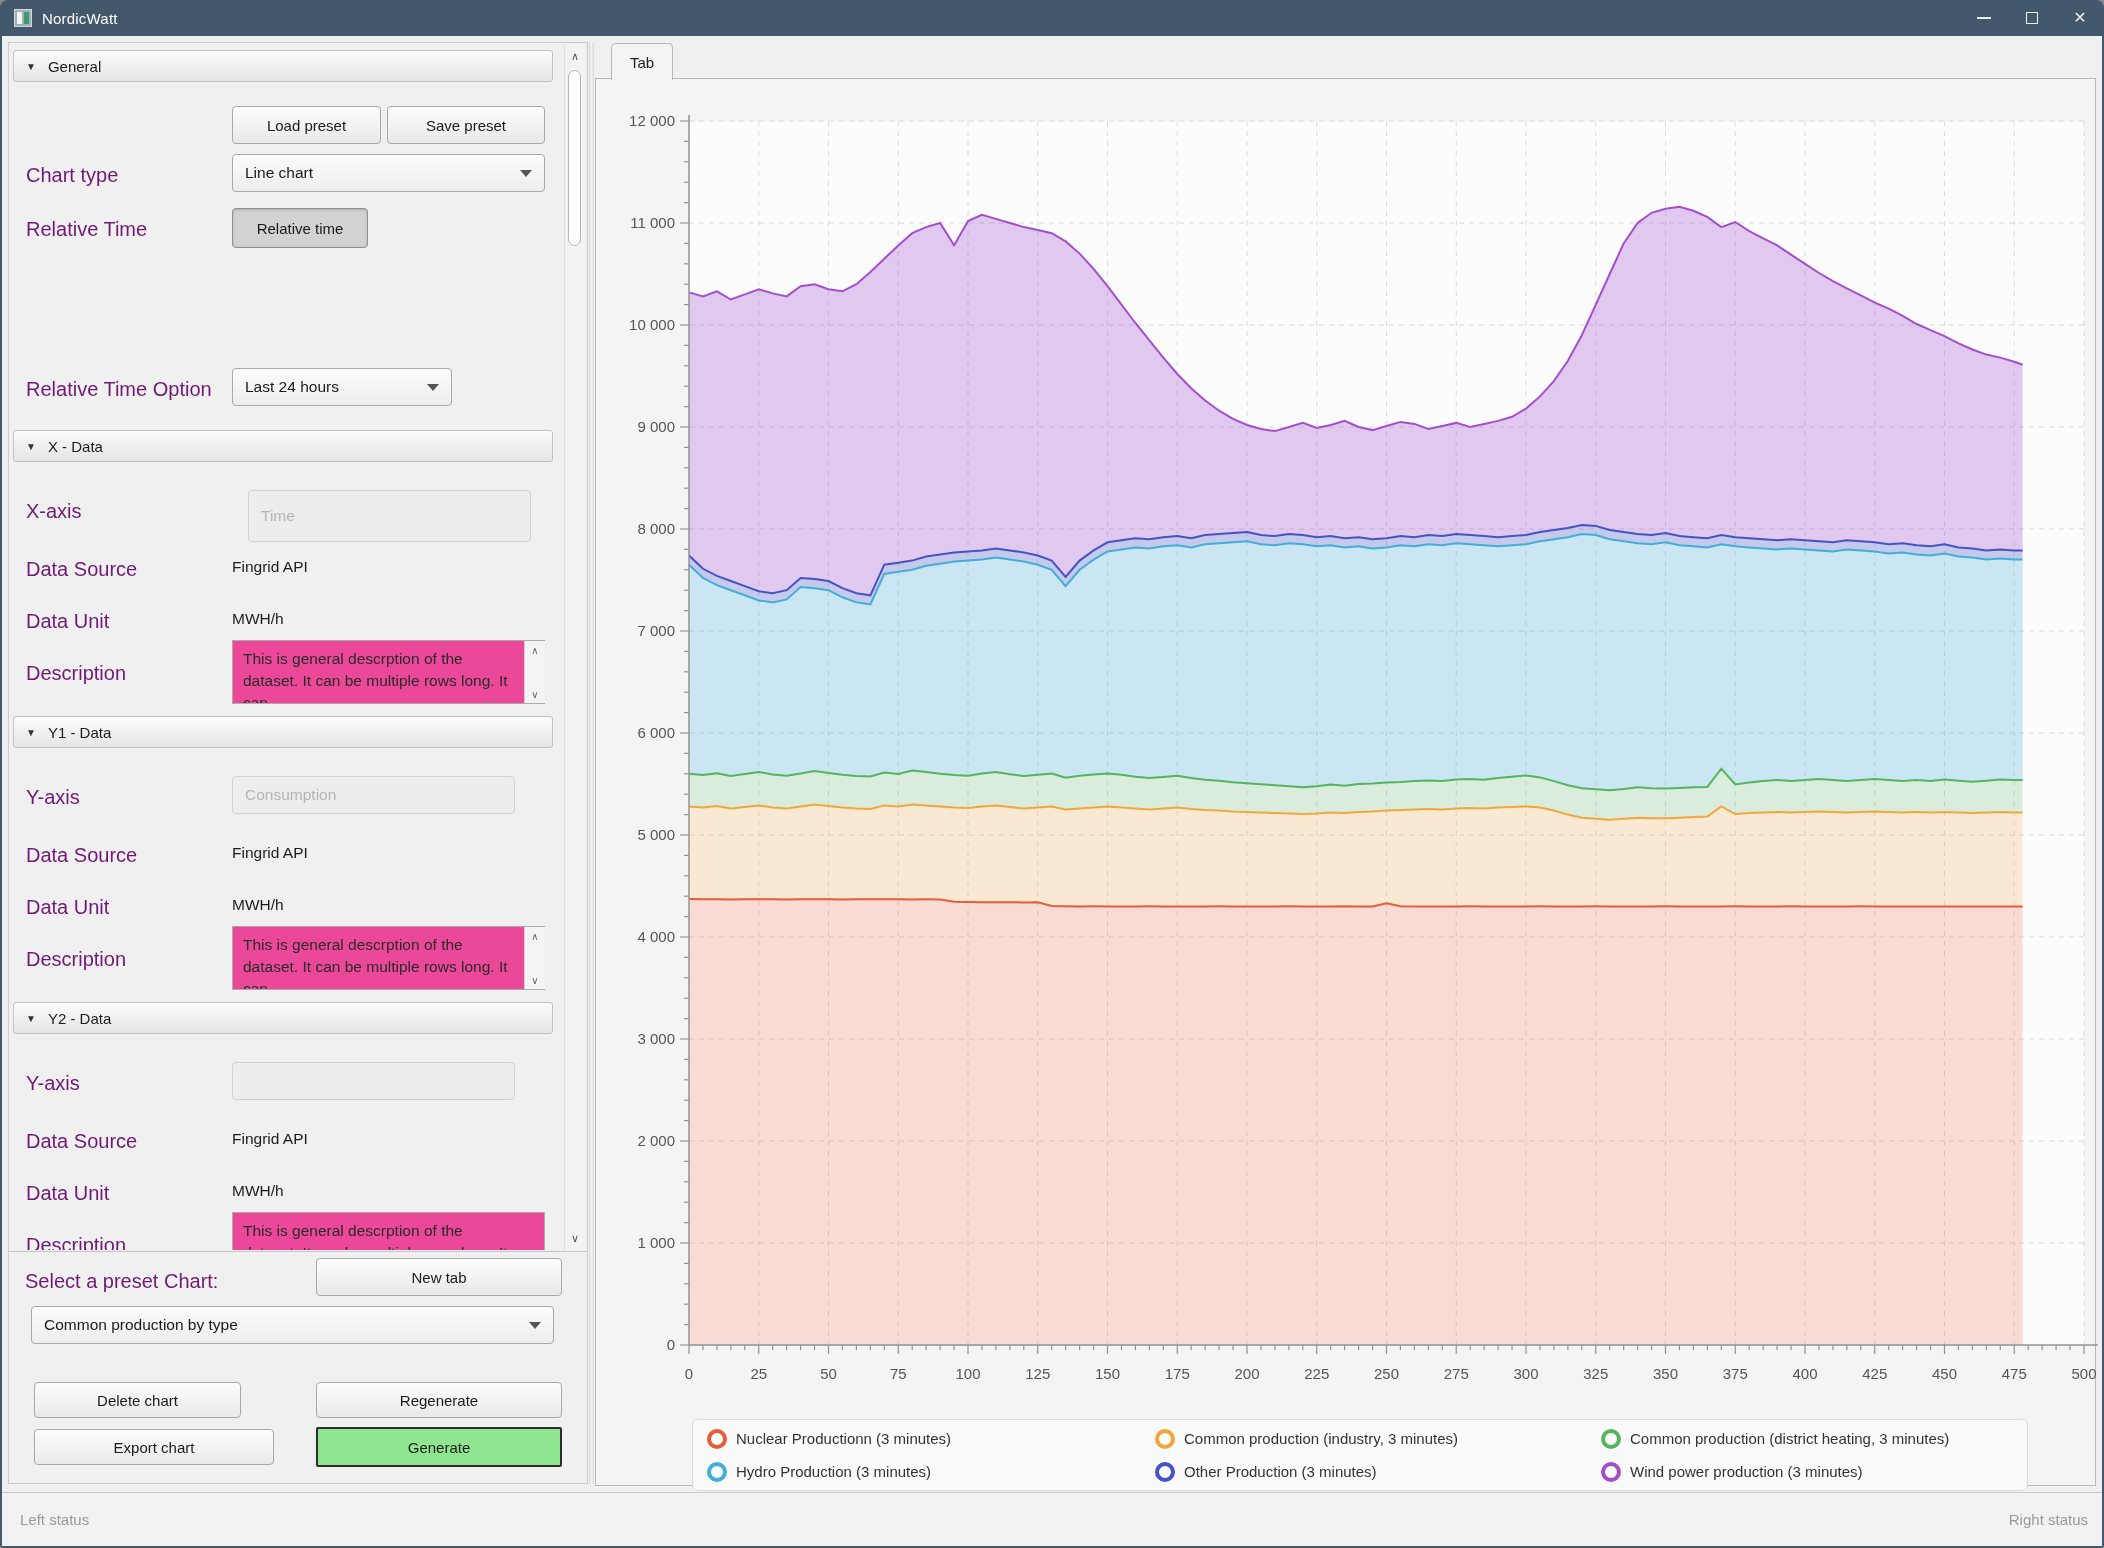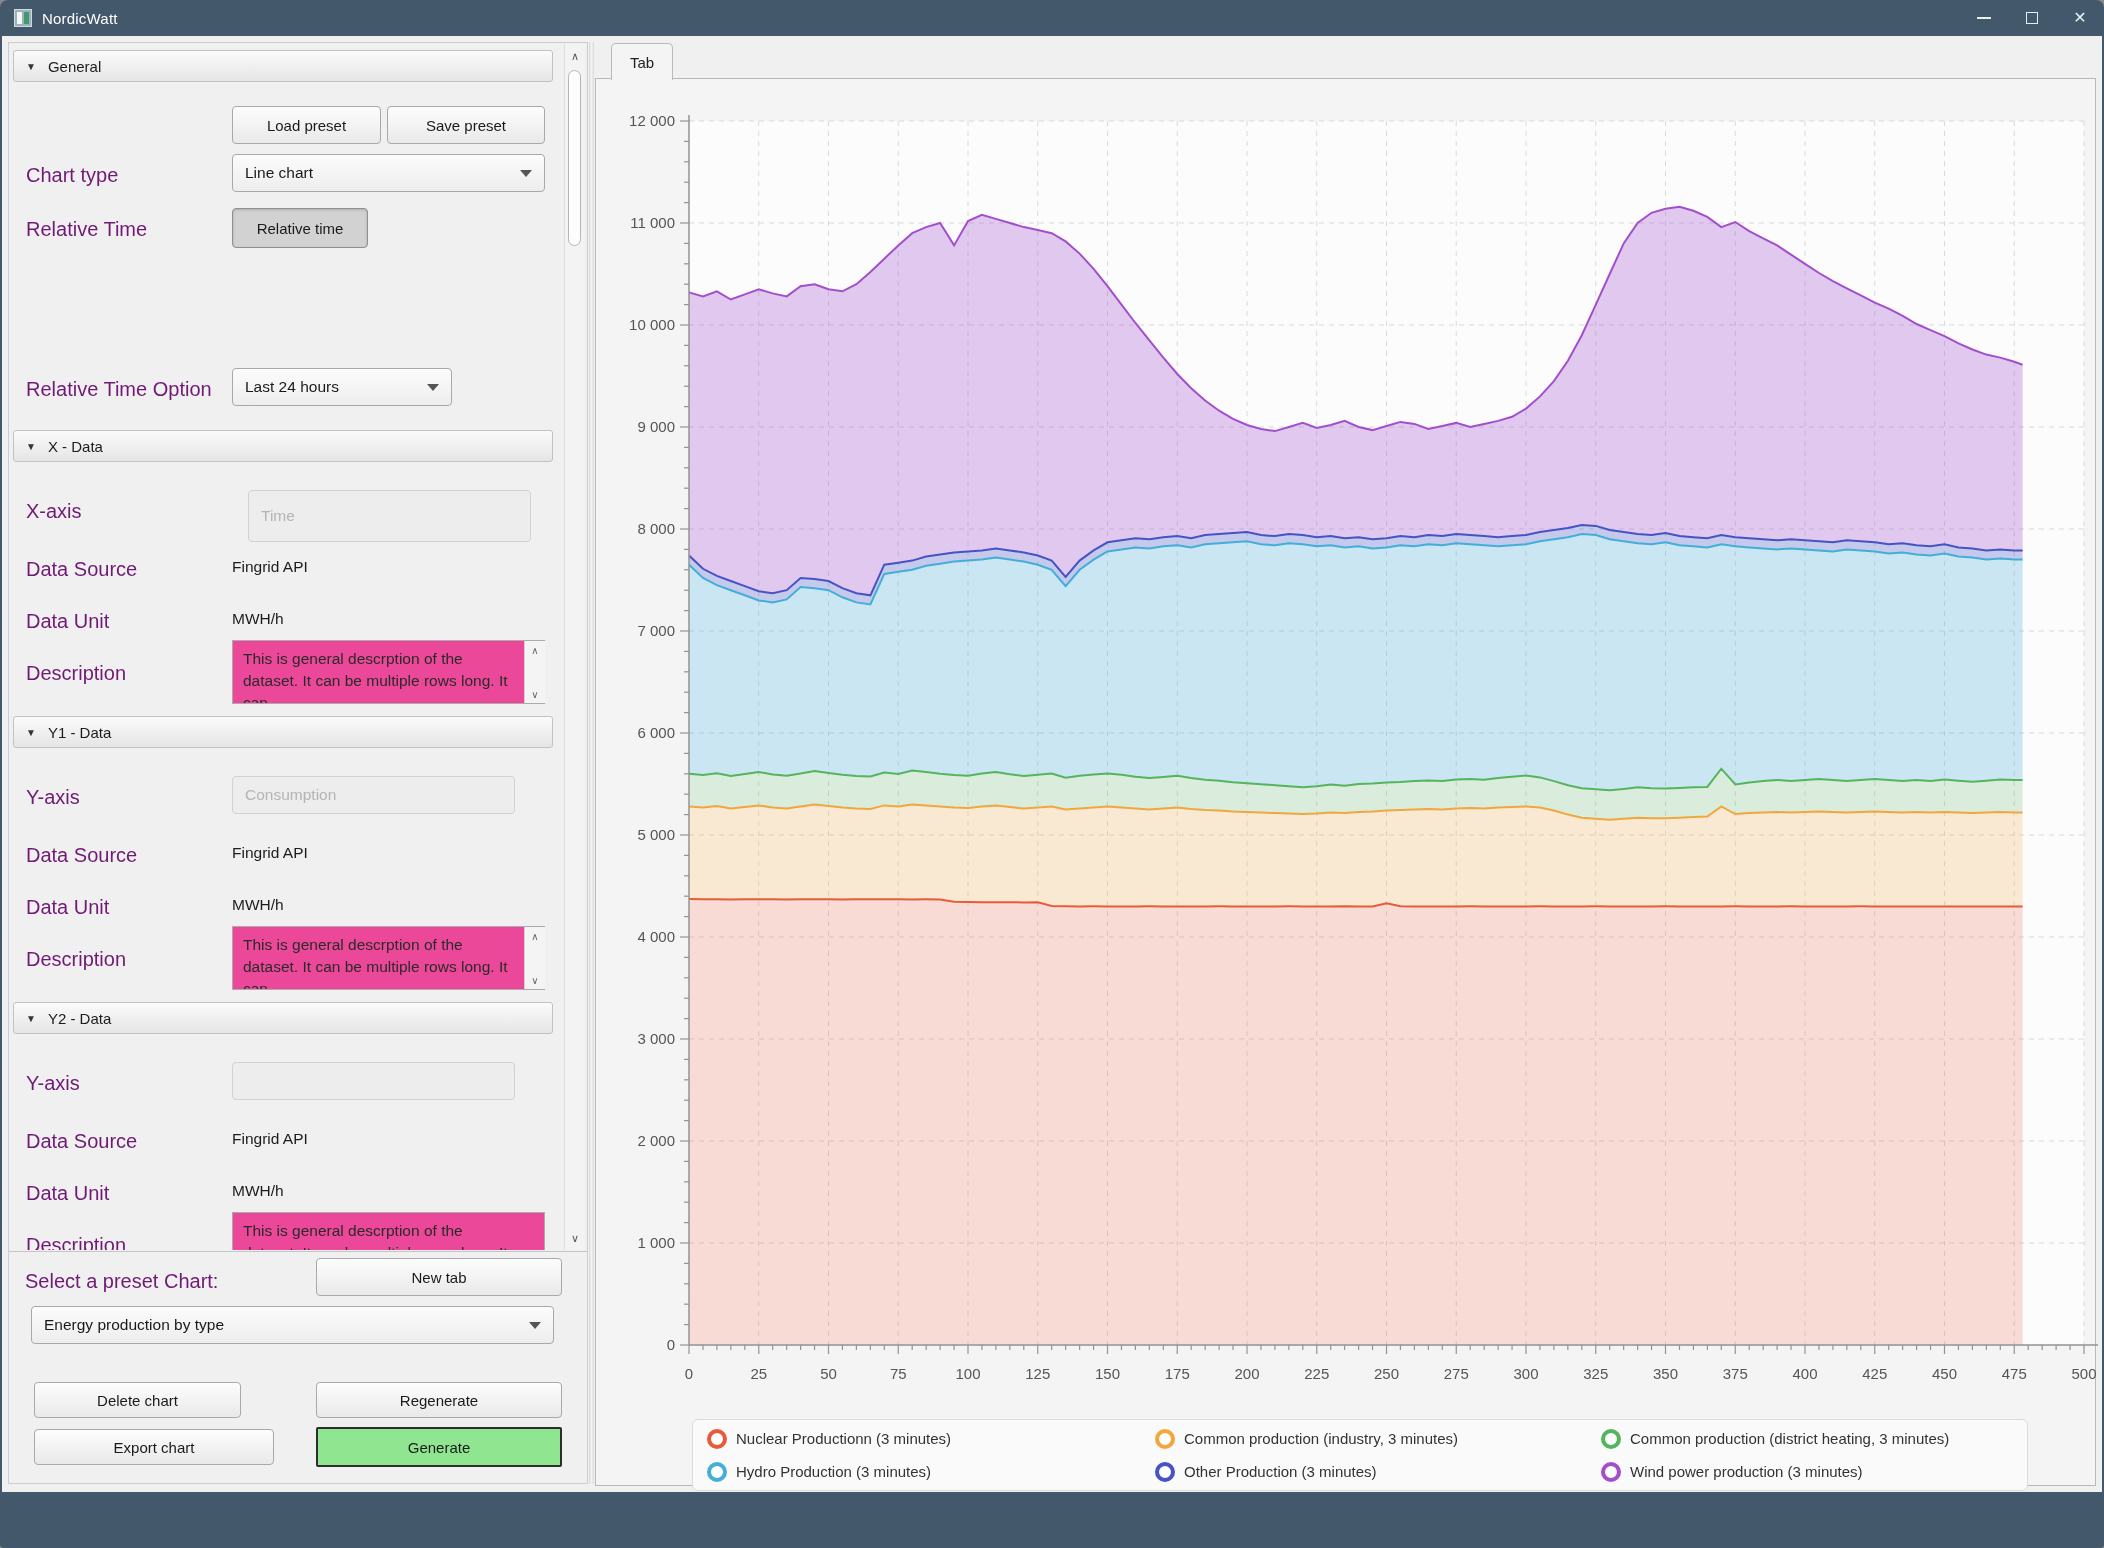--- a/index.html
+++ b/index.html
@@ -163,21 +163,21 @@
       <div class="panel-scrollbar">
         <div class="ps-up">∧</div>
         <div class="ps-thumb"></div>
         <div class="ps-dn">∨</div>
       </div>
 
       <div class="panel-footer">
         <div class="frm-label" style="top:18px;">Select a preset Chart:</div>
         <button class="btn abs" style="top:6px;left:307px;width:246px;height:38px;">New tab</button>
         <div class="dropdown" style="top:54px;left:22px;width:523px;height:38px;">
-          <span>Energy production by type</span>
+          <span>Common production by type</span>
           <span class="dd-arrow"></span>
         </div>
         <button class="btn abs" style="top:130px;left:25px;width:207px;height:36px;">Delete chart</button>
         <button class="btn abs" style="top:130px;left:307px;width:246px;height:36px;">Regenerate</button>
         <button class="btn abs" style="top:177px;left:25px;width:240px;height:36px;">Export chart</button>
         <button class="btn abs" id="generate-btn" style="top: 175px; left: 307px; width: 246px; height: 40px; border: 2px solid rgb(45, 45, 45); border-radius: 2px; background: rgb(144, 230, 144);">Generate</button>
       </div>
     </div>
 
     <div class="splitter"></div>
@@ -454,13 +454,17 @@
           <div class="legend-item">
               <span class="ring" style="border-color: rgb(163, 79, 204);"></span>
               <span>Wind power production (3 minutes)</span>
             </div>
         </div>
       </div>
     </div>
 
   </div>
 
+  <div class="statusbar">
+    <span class="status-left">Left status</span>
+    <span class="status-right">Right status</span>
+  </div>
 </div>
 
 </body></html>

